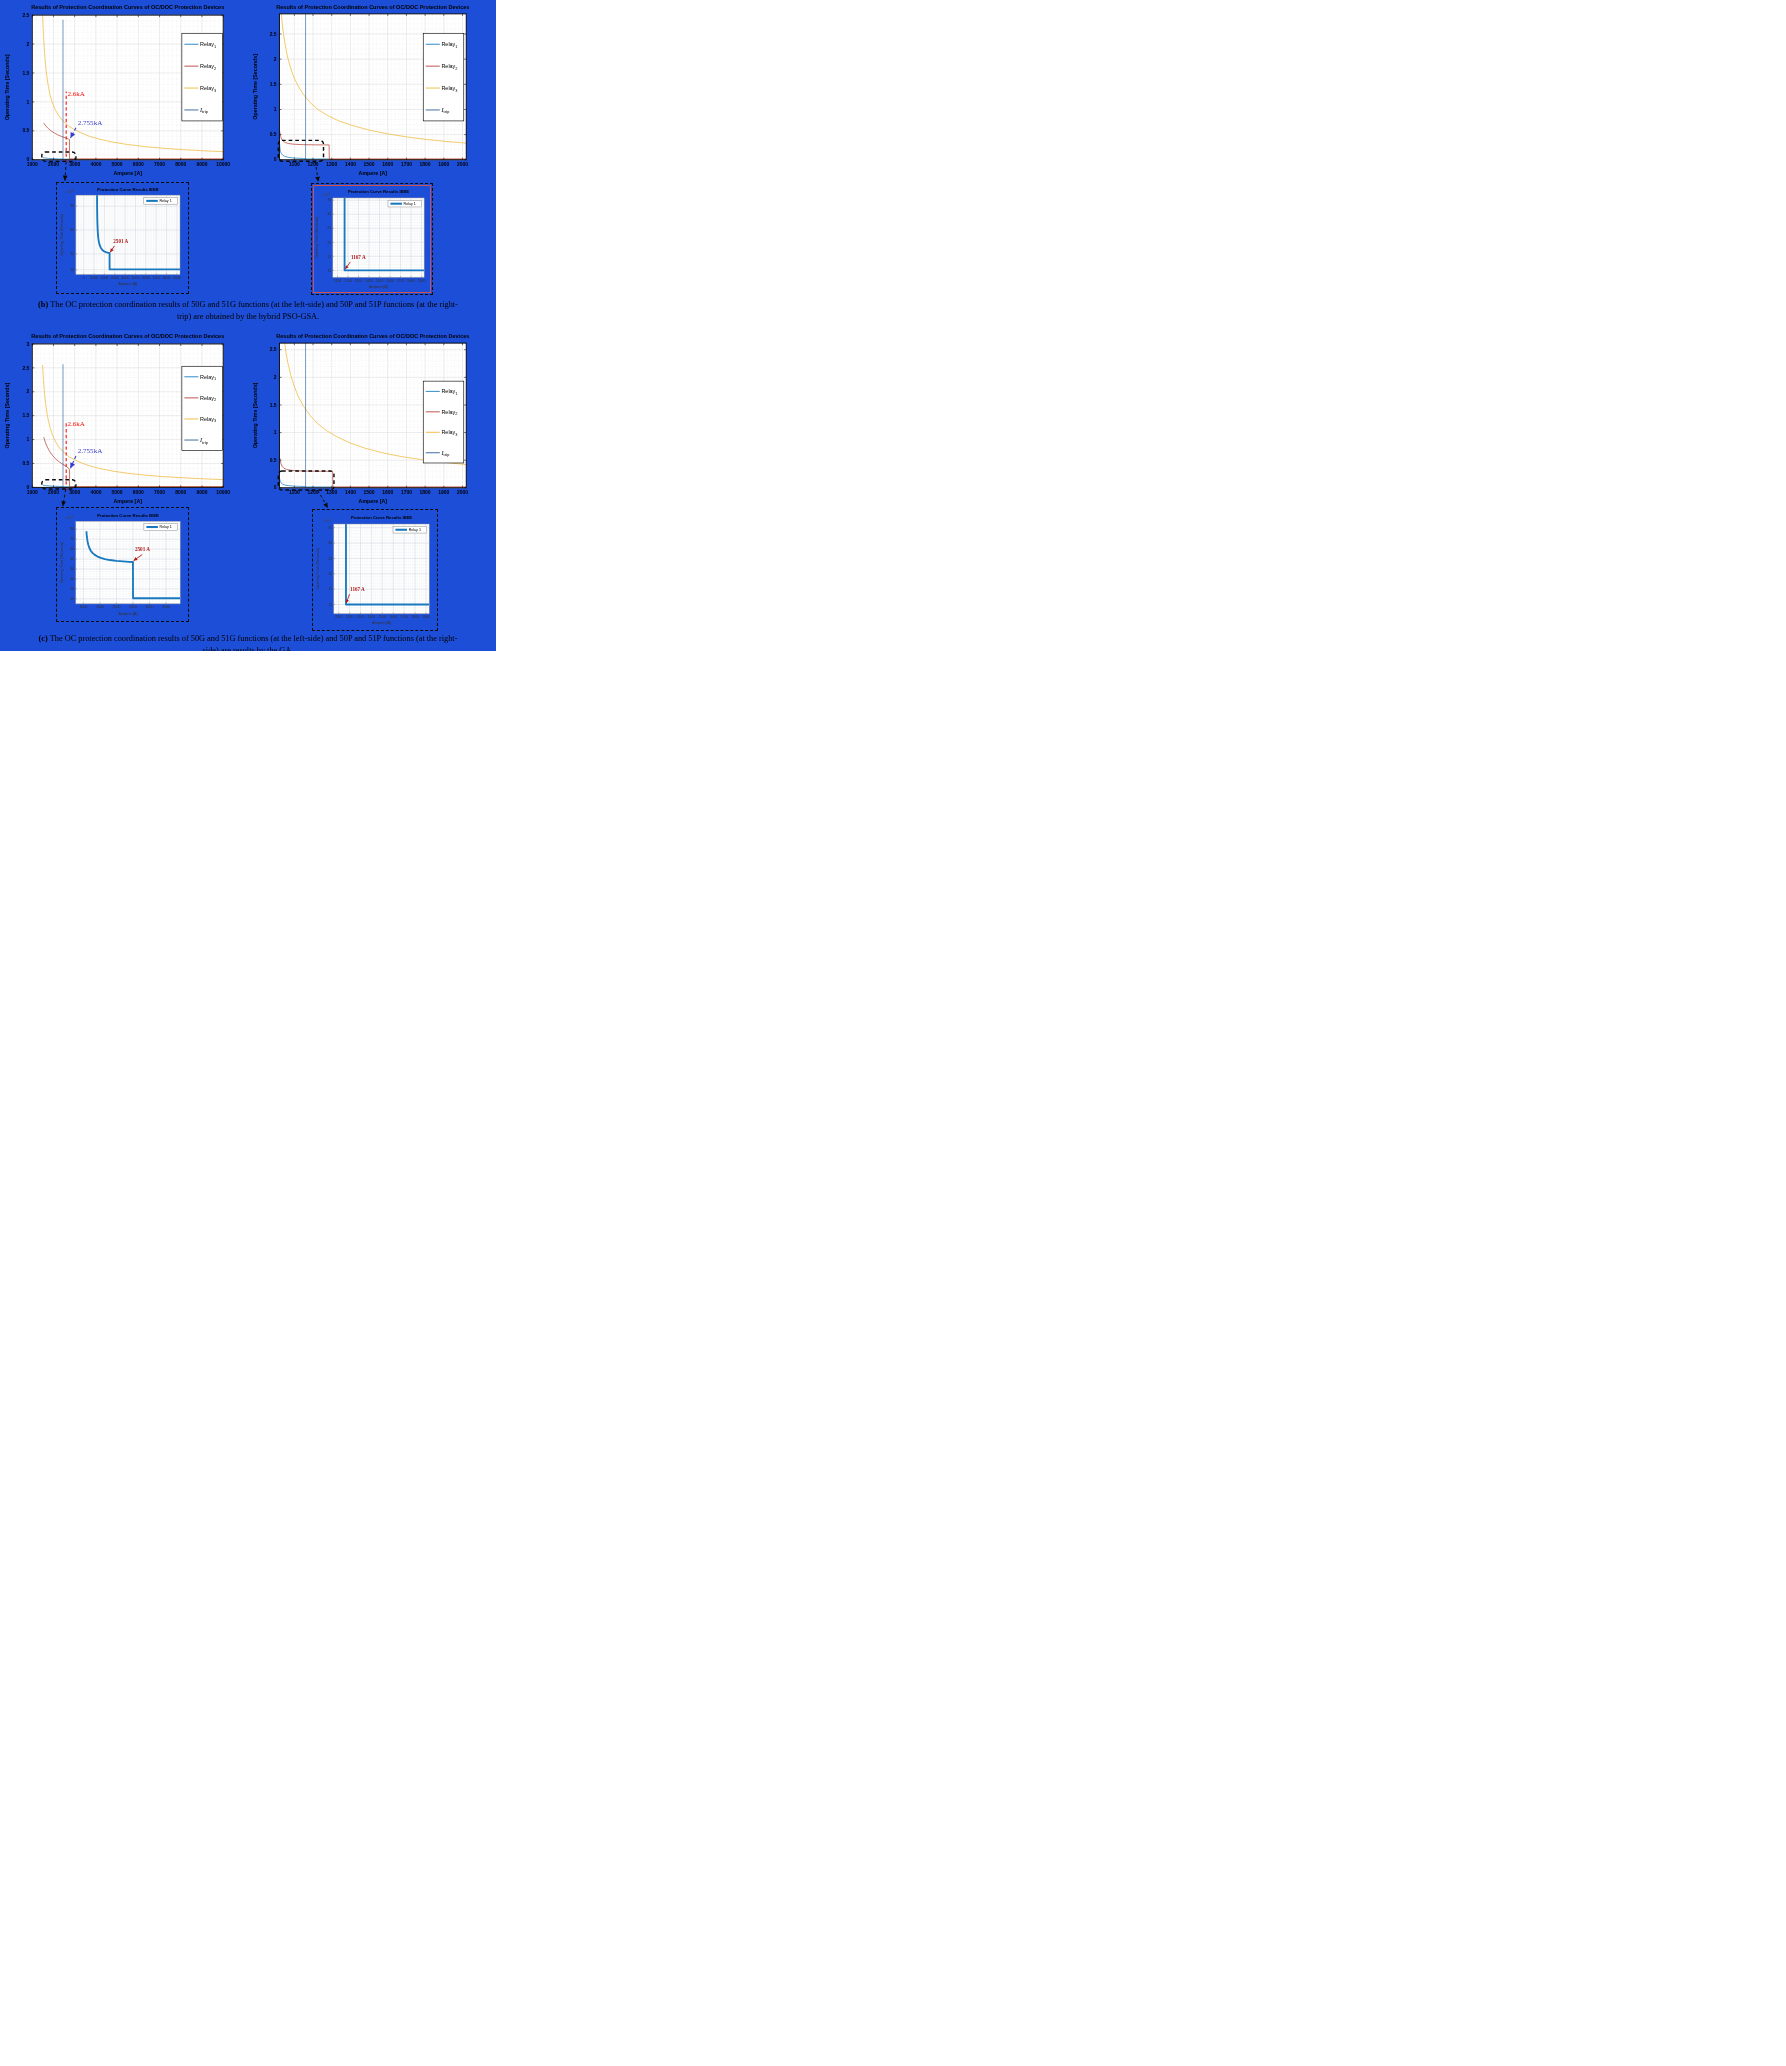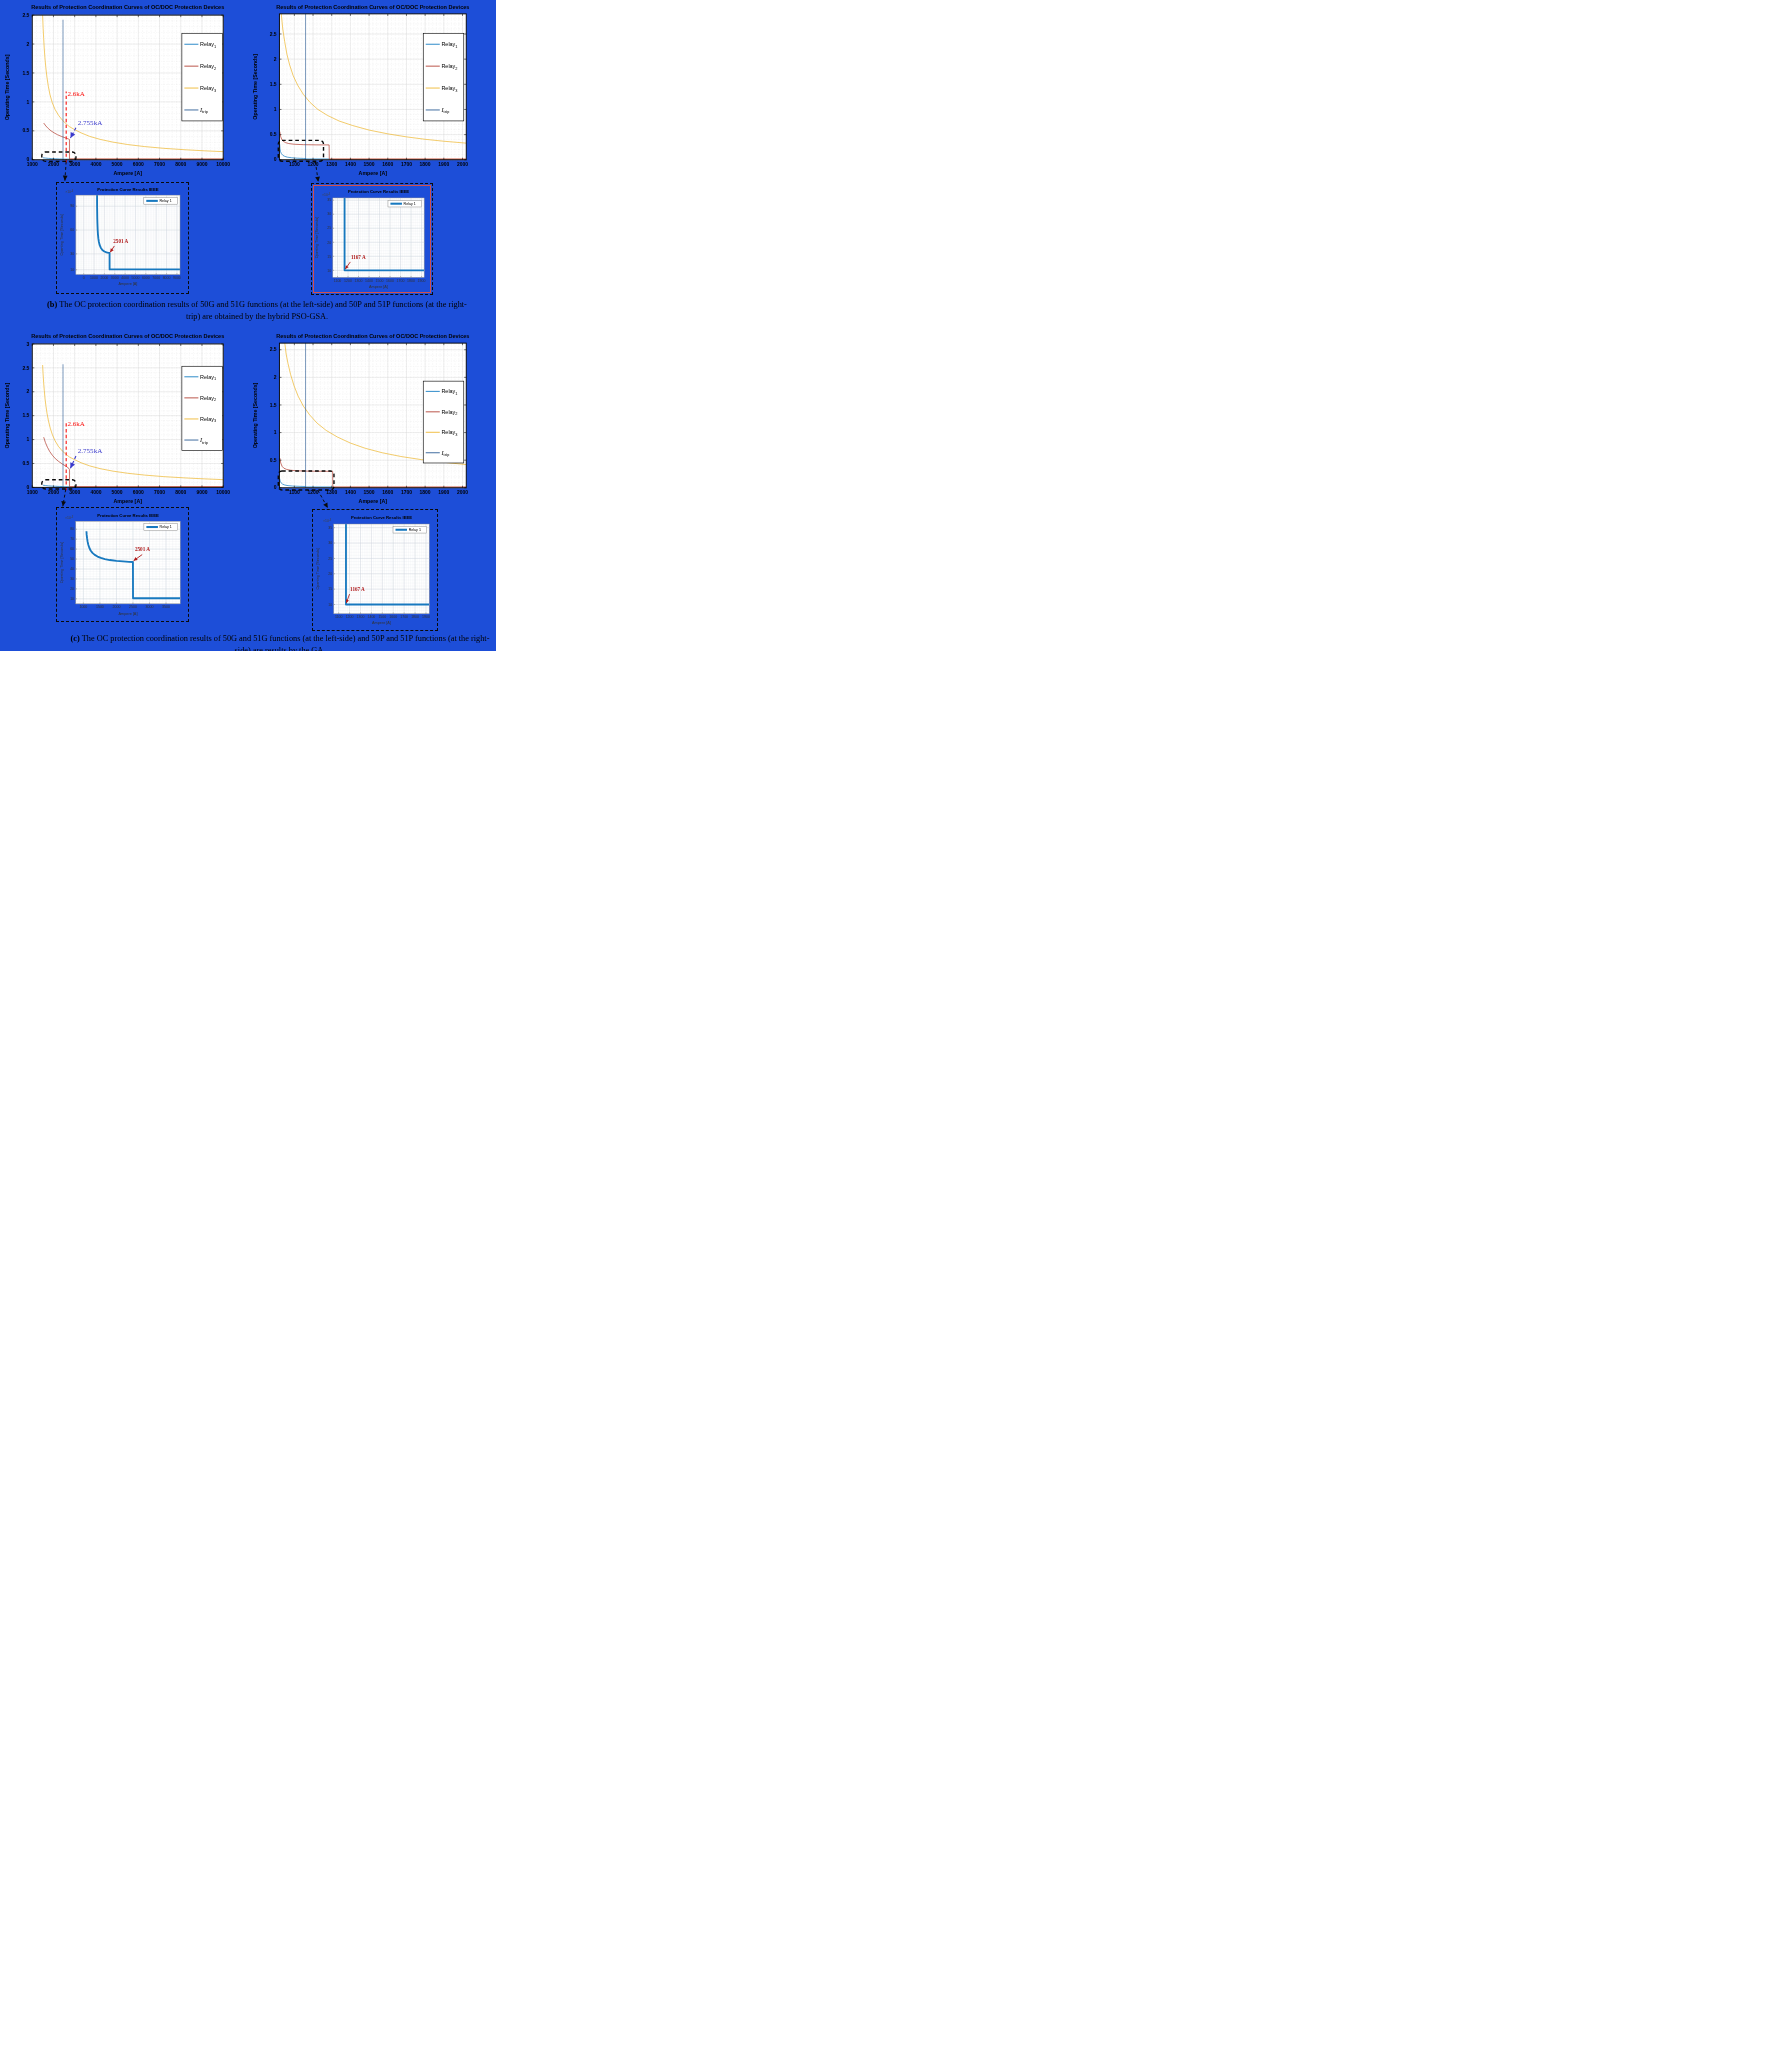--- a/index.html
+++ b/index.html
@@ -3,22 +3,22 @@
 <meta charset="utf-8">
 <style>
   html,body{margin:0;padding:0;background:#fff;}
   #fig{position:relative;width:496px;height:651px;background:#1d4ed8;
        font-family:"Liberation Sans",sans-serif;overflow:hidden;}
   .chart{position:absolute;}
   .inset-box{position:absolute;border:1.2px dashed #0a0a0a;box-sizing:border-box;background:transparent;}
   .red-frame{position:absolute;inset:1.2px;border:0.6px solid #D05050;pointer-events:none;}
   .caption{position:absolute;left:0;width:100%;text-align:center;
            font-family:"Liberation Serif",serif;font-size:8.3px;line-height:12px;color:#000;}
-  #cap-b{top:299px;padding-left:9px;}
-  #cap-c{top:633px;margin-left:32px;}
+  #cap-b{top:299px;}
+  #cap-c{top:633px;}
   #connectors{position:absolute;left:0;top:0;pointer-events:none;}
   svg text{user-select:none;}
 </style>
 </head>
 <body>
 
 <div id="fig">
 
   <div class="inset-box" style="left: 56px; top: 182px; width: 133px; height: 112px;"></div>
   <div class="inset-box" style="left: 311px; top: 183px; width: 122px; height: 112px;">

